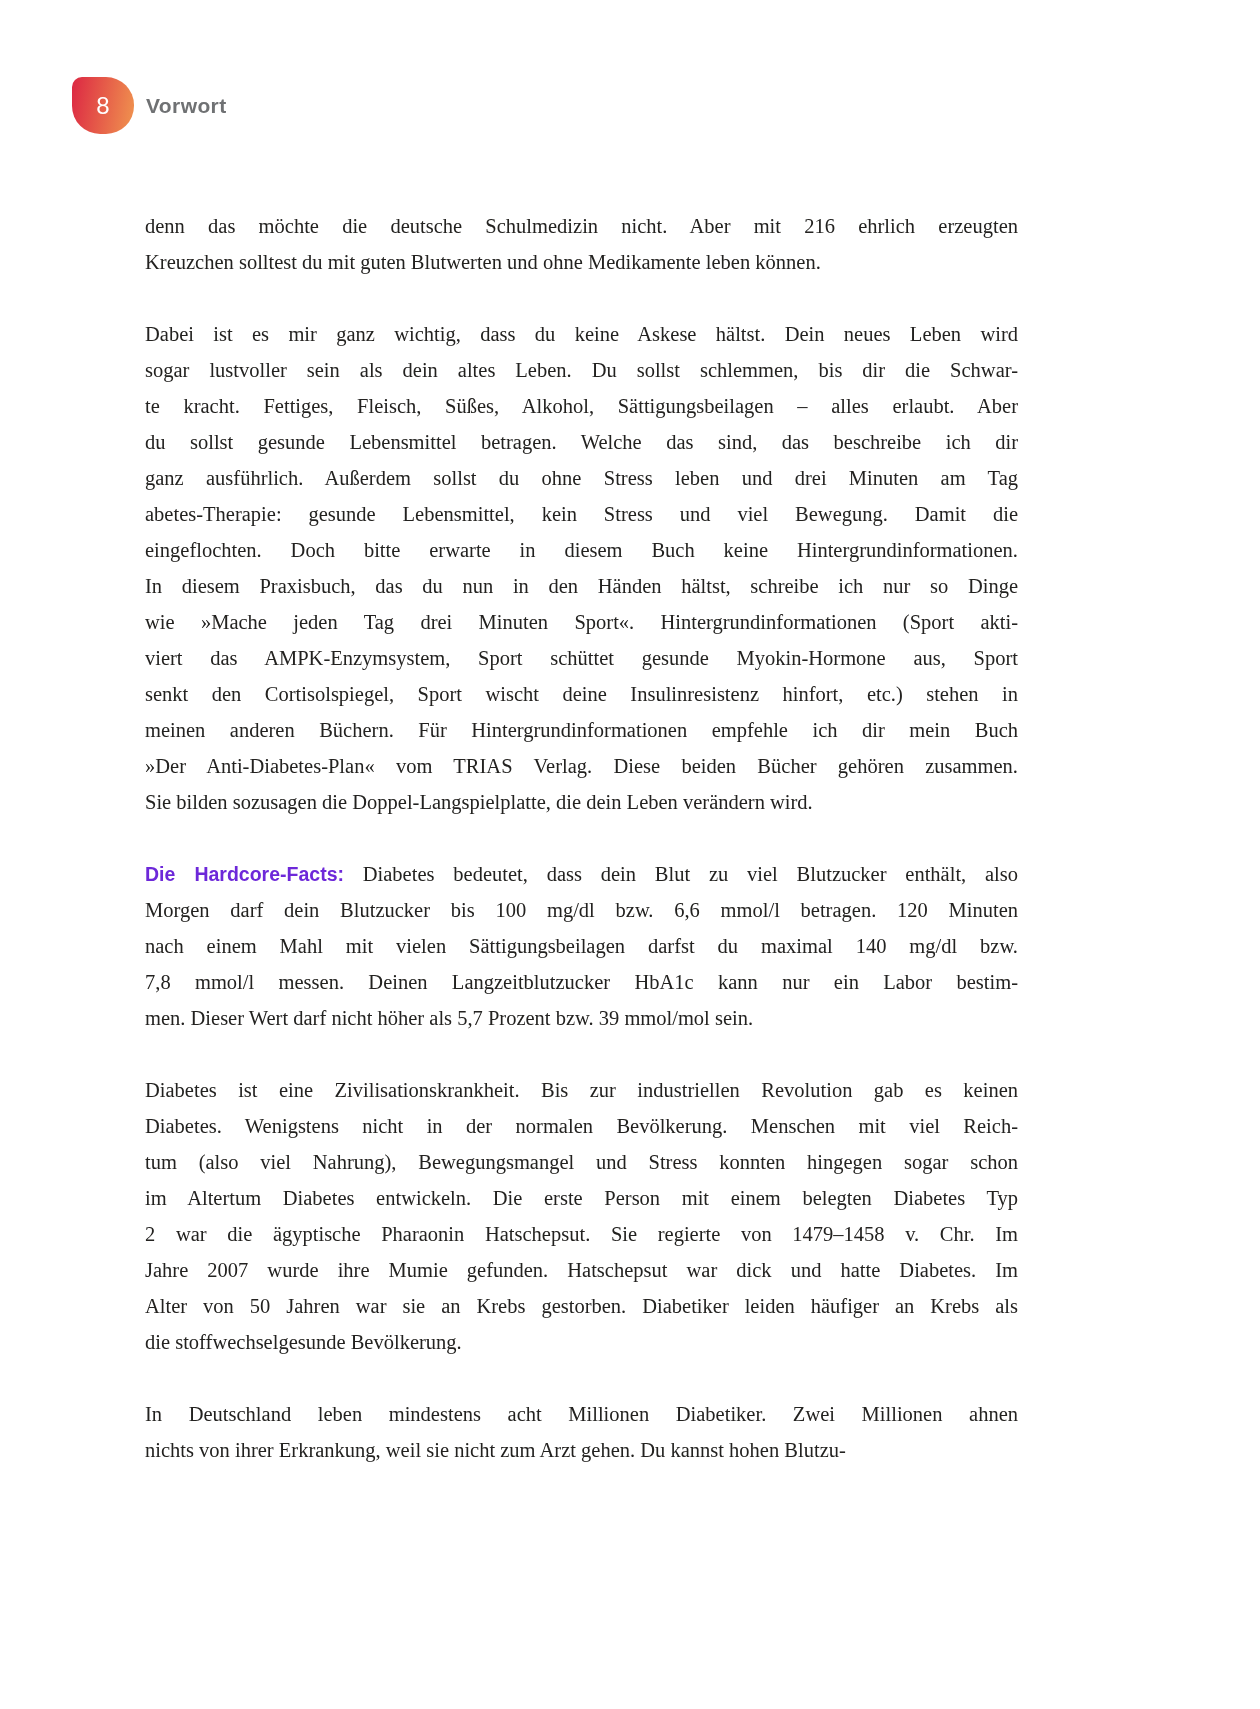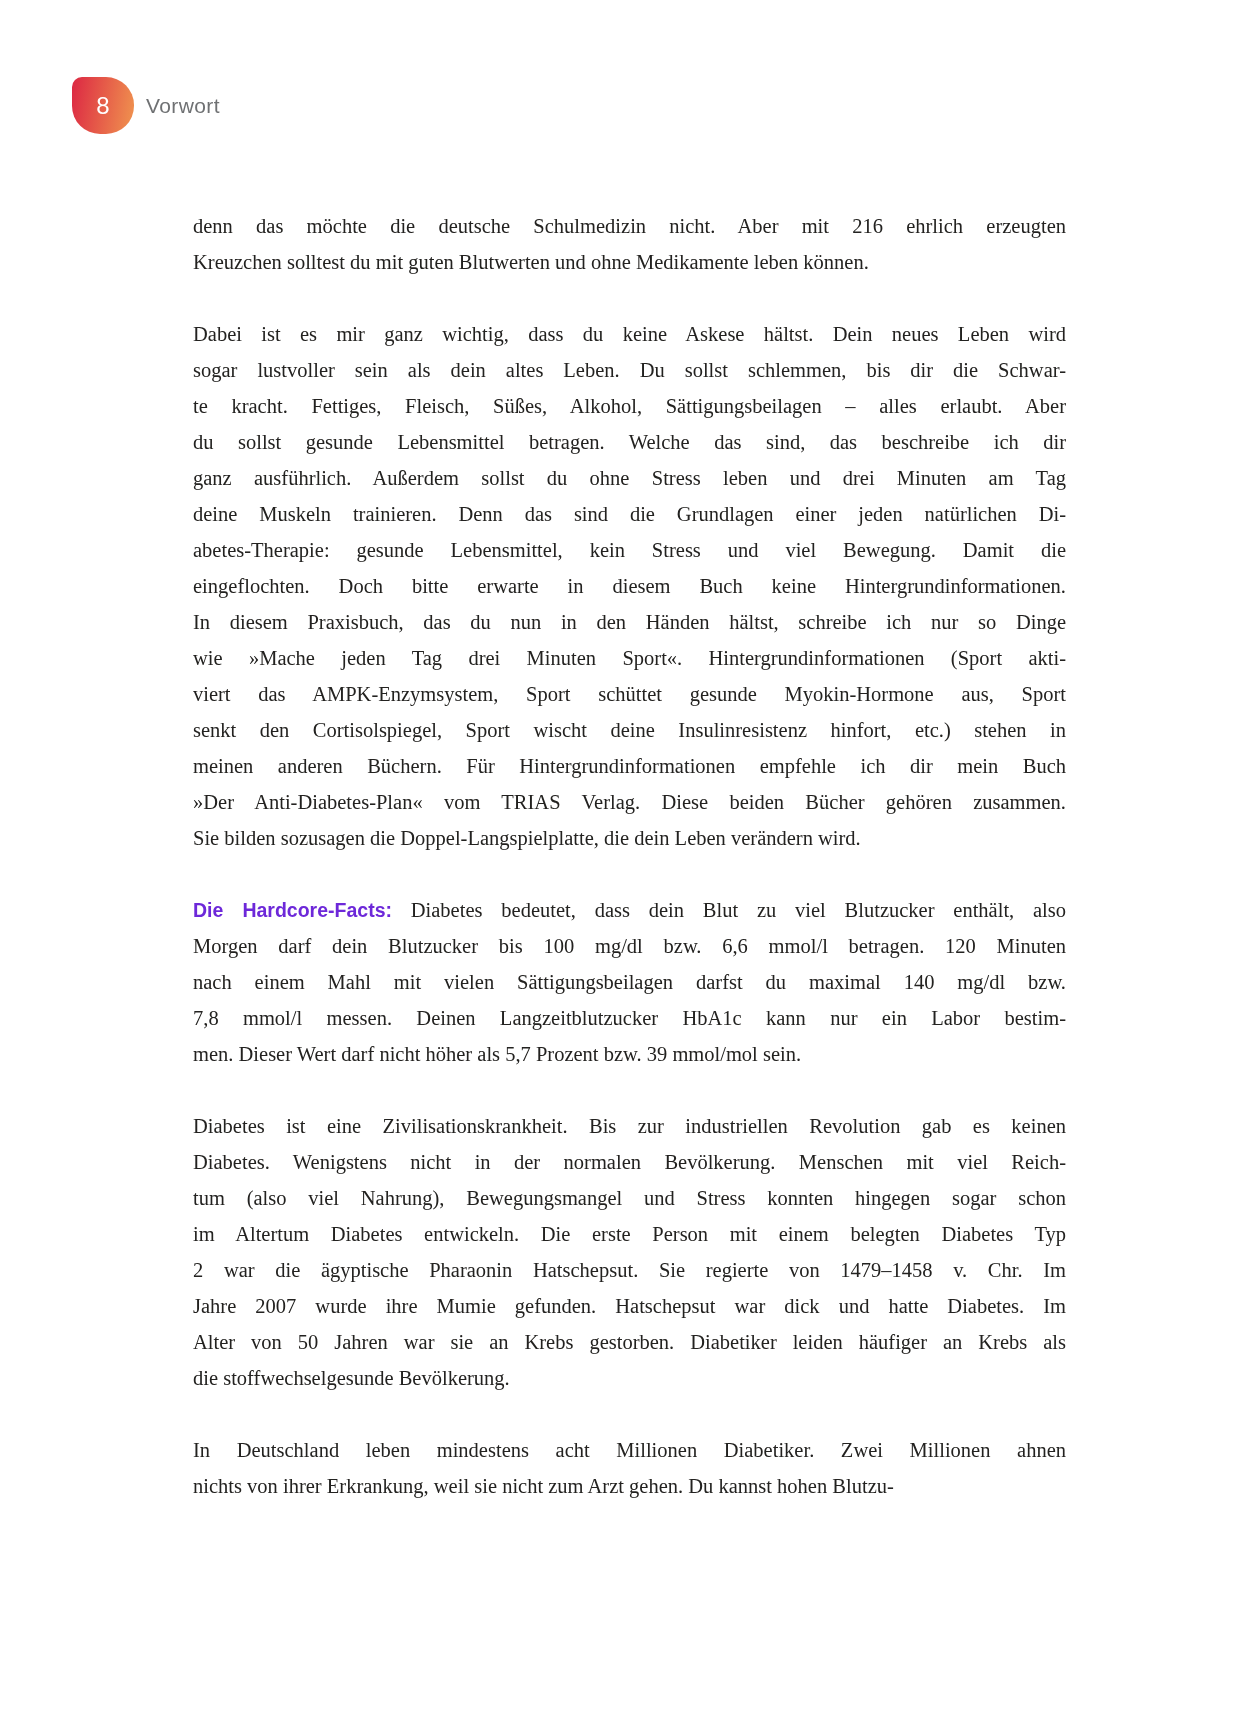--- a/index.html
+++ b/index.html
@@ -30,29 +30,29 @@
     position: absolute;
     left: 146px;
     top: 77px;
     height: 57px;
     display: flex;
     align-items: center;
     font-family: "Liberation Sans", sans-serif;
     font-size: 21px;
     letter-spacing: 0.4px;
     color: #6f7173;
+    font-weight: bold;
   }
   .body-text {
     position: absolute;
     left: 145px;
     top: 208px;
     width: 873px;
     font-size: 20.5px;
     color: #232220;
-    margin-left: 48px;
   }
   .paragraph { margin: 0 0 36px 0; }
   .line {
     height: 36px;
     line-height: 36px;
     text-align: justify;
     text-align-last: justify;
     text-justify: inter-word;
     overflow: hidden;
     white-space: normal;
@@ -81,21 +81,20 @@
     <div class="paragraph">
       <div class="line">denn das möchte die deutsche Schulmedizin nicht. Aber mit 216 ehrlich erzeugten</div>
       <div class="line last">Kreuzchen solltest du mit guten Blutwerten und ohne Medikamente leben können.</div>
     </div>
     <div class="paragraph">
       <div class="line">Dabei ist es mir ganz wichtig, dass du keine Askese hältst. Dein neues Leben wird</div>
       <div class="line">sogar lustvoller sein als dein altes Leben. Du sollst schlemmen, bis dir die Schwar-</div>
       <div class="line">te kracht. Fettiges, Fleisch, Süßes, Alkohol, Sättigungsbeilagen – alles erlaubt. Aber</div>
       <div class="line">du sollst gesunde Lebensmittel betragen. Welche das sind, das beschreibe ich dir</div>
       <div class="line">ganz ausführlich. Außerdem sollst du ohne Stress leben und drei Minuten am Tag</div>
-      <div class="line">deine Muskeln trainieren. Denn das sind die Grundlagen einer jeden natürlichen Di-</div>
       <div class="line">abetes-Therapie: gesunde Lebensmittel, kein Stress und viel Bewegung. Damit die</div>
       <div class="line">eingeflochten. Doch bitte erwarte in diesem Buch keine Hintergrundinformationen.</div>
       <div class="line">In diesem Praxisbuch, das du nun in den Händen hältst, schreibe ich nur so Dinge</div>
       <div class="line">wie »Mache jeden Tag drei Minuten Sport«. Hintergrundinformationen (Sport akti-</div>
       <div class="line">viert das AMPK-Enzymsystem, Sport schüttet gesunde Myokin-Hormone aus, Sport</div>
       <div class="line">senkt den Cortisolspiegel, Sport wischt deine Insulinresistenz hinfort, etc.) stehen in</div>
       <div class="line">meinen anderen Büchern. Für Hintergrundinformationen empfehle ich dir mein Buch</div>
       <div class="line">»Der Anti-Diabetes-Plan« vom TRIAS Verlag. Diese beiden Bücher gehören zusammen.</div>
       <div class="line last">Sie bilden sozusagen die Doppel-Langspielplatte, die dein Leben verändern wird.</div>
     </div>

